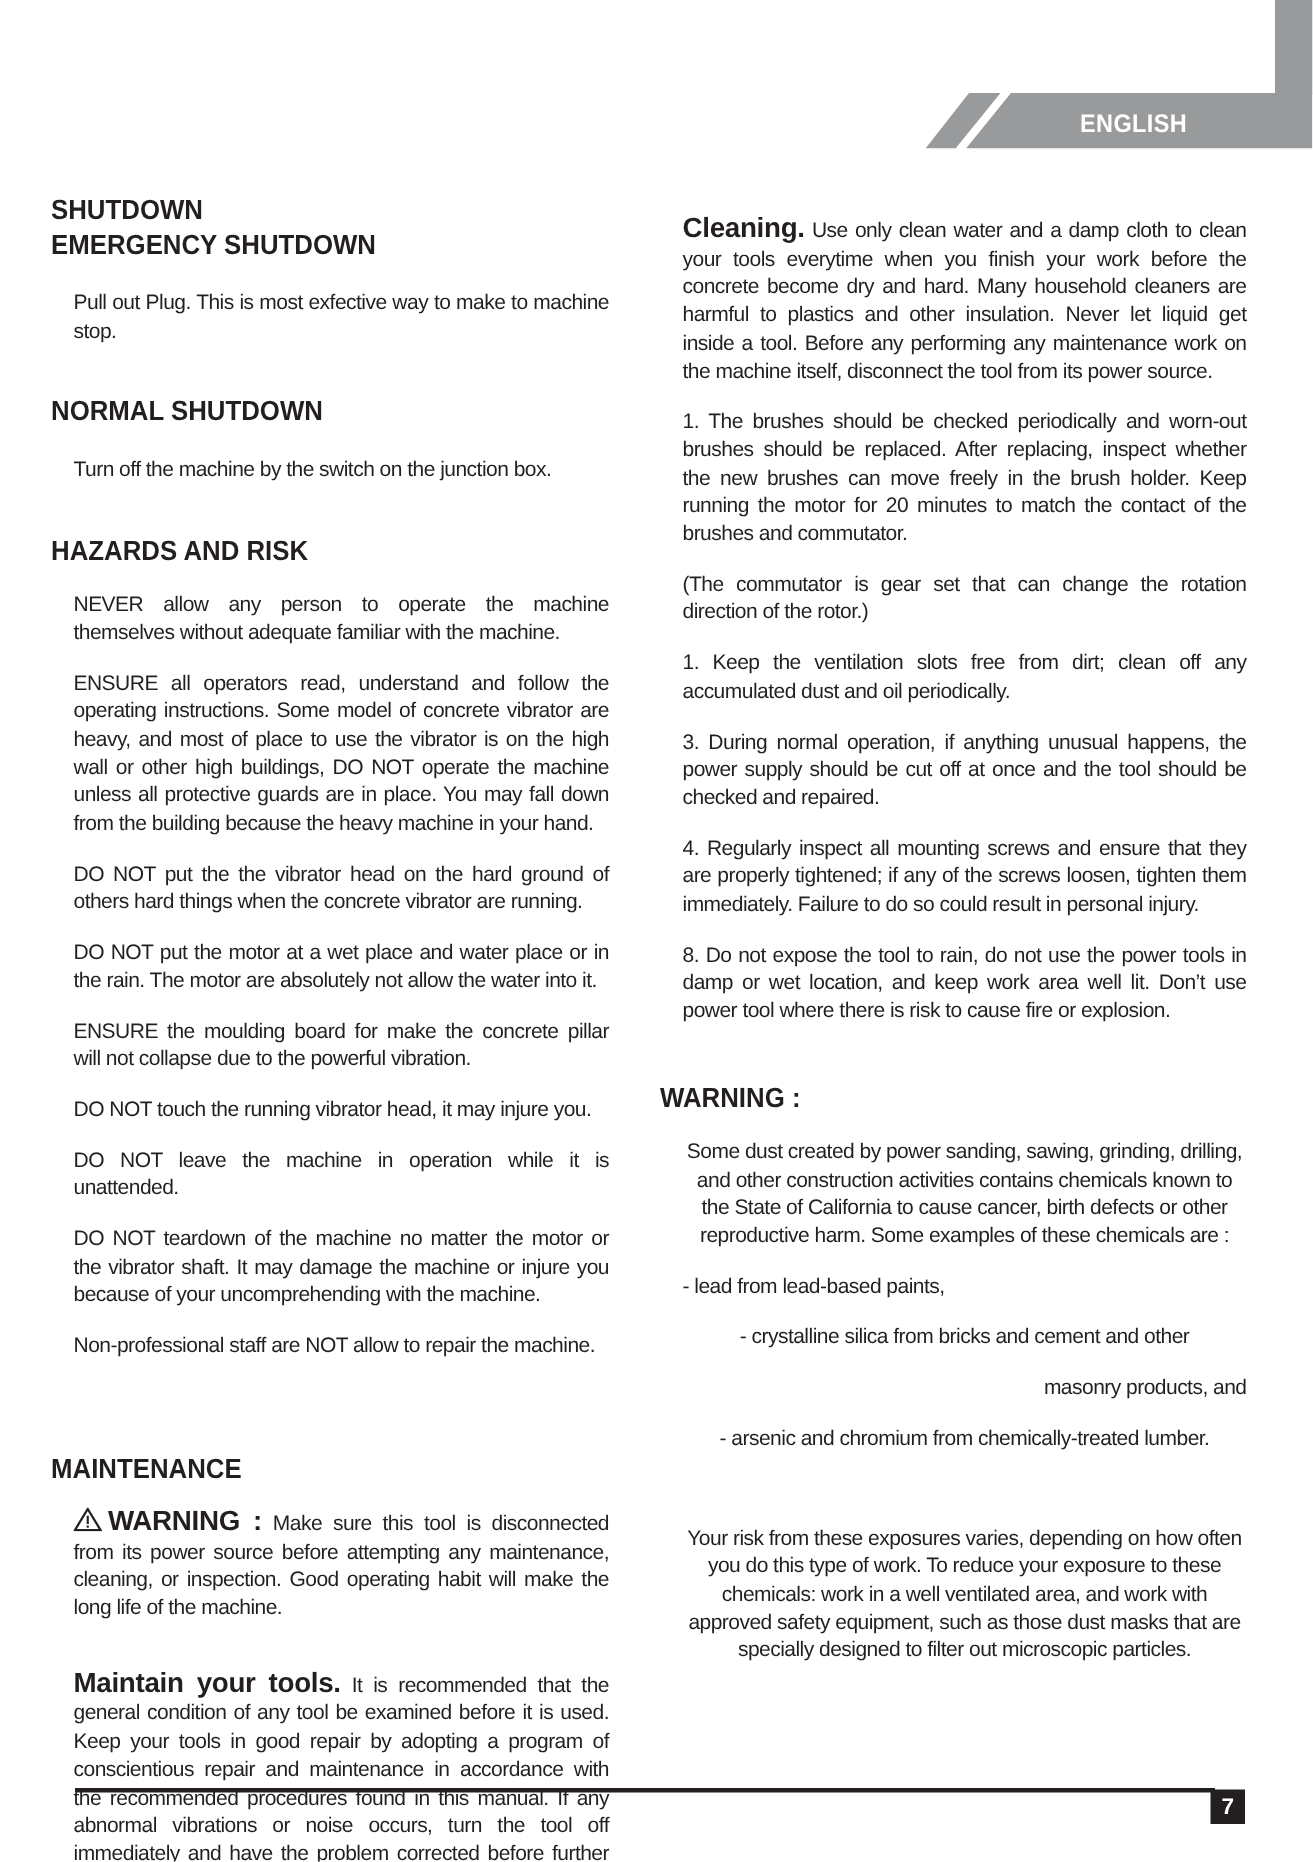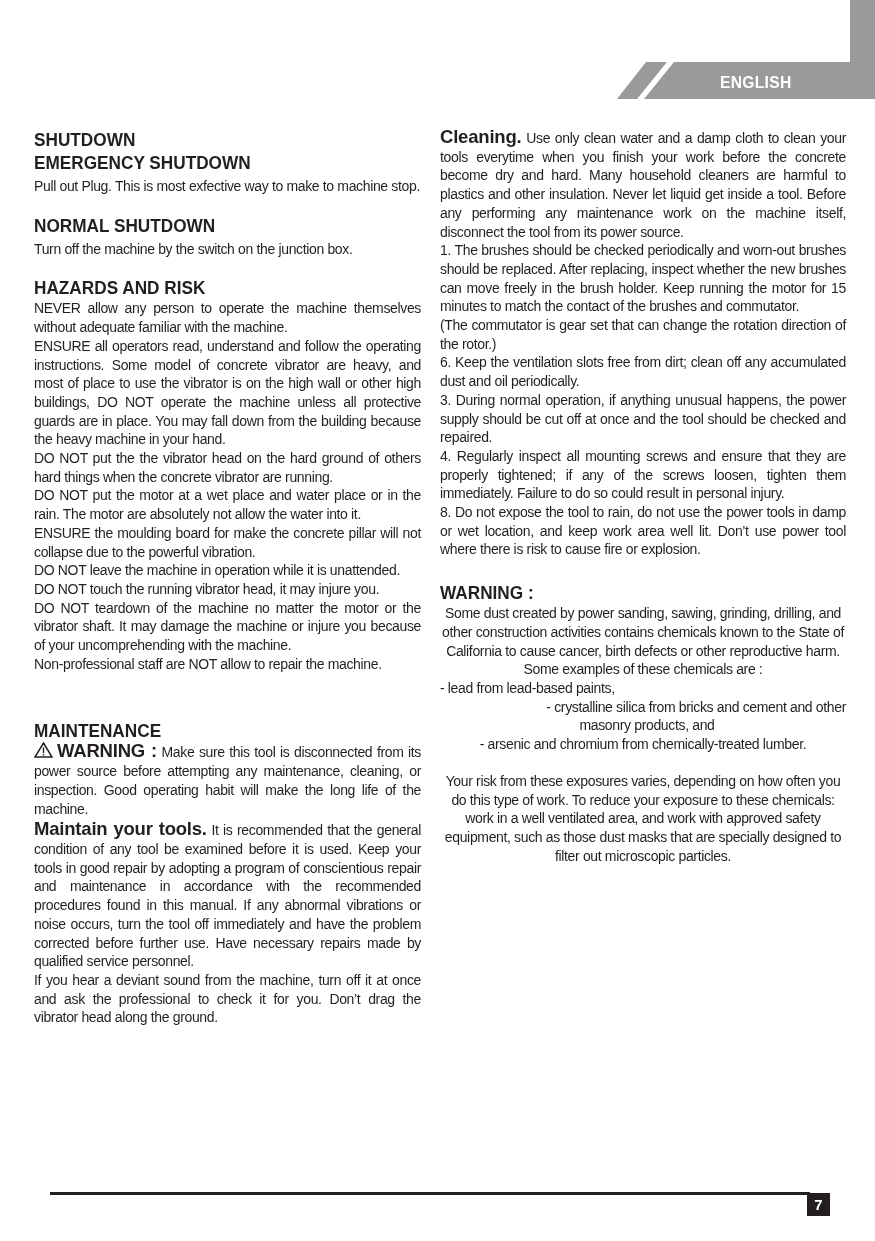--- a/index.html
+++ b/index.html
@@ -13,21 +13,21 @@
   .hdr-label { position: absolute; left: 720px; top: 73px; font-size: 17px; font-weight: bold;
                color: #ffffff; letter-spacing: 0.3px; transform: scaleX(0.92); transform-origin: left top; }
 
   
   .col { position: absolute; top: 128px; }
   .col-left { left: 34px; width: 387px; }
   .col-right { left: 440px; width: 406px; }
 
   .h1 { font-size: 18.5px; font-weight: bold; line-height: 23px; margin: 0;
         transform: scaleX(0.93); transform-origin: left; white-space: nowrap; }
-  .p { font-size: 14px; line-height: 18.7px; margin: 0; text-align: justify;
+  .p { font-size: 14px; line-height: 18.7px; margin: 15px; text-align: justify;
        letter-spacing: -0.35px; }
   .gap-m { height: 18px; }
   .gap-l { height: 46px; }
   .lead-bold { font-size: 18.5px; font-weight: bold; letter-spacing: -0.2px; }
   .warn-icon { display: inline-block; width: 19px; height: 16px; vertical-align: -1px; margin-right: 4px; }
   .indent { padding-left: 8px; }
 
   
   .footer-rule { position: absolute; left: 50px; top: 1192px; width: 760px; height: 3px; background: #231f20; }
   .page-num { position: absolute; left: 807px; top: 1193px; width: 23px; height: 23px;
@@ -58,22 +58,22 @@
     <p class="p">Turn off the machine by the switch on the junction box.</p>
   </div>
   <div class="gap-m"></div>
   <div>
     <p class="h1">HAZARDS AND RISK</p>
     <p class="p">NEVER allow any person to operate the machine themselves without adequate familiar with the machine.</p>
     <p class="p">ENSURE all operators read, understand and follow the operating instructions. Some model of concrete vibrator are heavy, and most of place to use the vibrator is on the high wall or other high buildings, DO NOT operate the machine unless all protective guards are in place. You may fall down from the building because the heavy machine in your hand.</p>
     <p class="p">DO NOT put the the vibrator head on the hard ground of others hard things when the concrete vibrator are running.</p>
     <p class="p">DO NOT put the motor at a wet place and  water place or in the rain. The motor are absolutely not allow the water into it.</p>
     <p class="p">ENSURE the moulding board for make the concrete pillar will not collapse due to the powerful vibration.</p>
+    <p class="p">DO NOT touch the running vibrator head, it may injure you.</p>
     <p class="p">DO NOT leave the machine in operation while it is unattended.</p>
-    <p class="p">DO NOT touch the running vibrator head, it may injure you.</p>
     <p class="p">DO NOT teardown of the machine no matter the motor or the vibrator shaft. It may damage the machine or injure you because of your uncomprehending with the machine.</p>
     <p class="p">Non-professional staff are NOT allow to repair the machine.</p>
   </div>
   <div class="gap-l"></div>
   <div>
     <p class="h1">MAINTENANCE</p>
     <p class="p">
       <svg class="warn-icon" viewBox="0 0 19 16">
         <polygon points="9.5,1 18,15 1,15" fill="none" stroke="#231f20" stroke-width="1.5"></polygon>
         <rect x="8.8" y="5.5" width="1.4" height="5.5" fill="#231f20"></rect>
@@ -82,34 +82,34 @@
     </p>
     <div style="height:2px"></div>
     <p class="p"><span class="lead-bold">Maintain your tools.</span><span> It is recommended that the general condition of any tool be examined before it is used. Keep your tools in good repair by adopting a program of conscientious repair and maintenance in accordance with the recommended procedures found in this manual. If any abnormal vibrations or noise occurs, turn the tool off immediately and have the problem corrected before further use. Have necessary repairs made by qualified service personnel.</span></p>
     <p class="p">If you hear a deviant sound from the machine, turn off it at once and ask the professional to check it for you. Don’t drag the vibrator head along the ground.</p>
   </div>
 </div>
 
 <div class="col col-right">
   <div>
     <p class="p"><span class="lead-bold">Cleaning.</span><span> Use only clean water and a damp cloth to clean your tools everytime when you finish your work before the concrete become dry and hard. Many household cleaners are harmful to plastics and other insulation. Never let liquid get inside a tool. Before any performing any maintenance work on the machine itself, disconnect the tool from its power source.</span></p>
-    <p class="p">1. The brushes should be checked periodically and worn-out brushes should be replaced. After replacing, inspect whether the new brushes can move freely in the brush holder. Keep running the motor for 15 minutes to match the contact of the brushes and commutator.</p>
+    <p class="p">1. The brushes should be checked periodically and worn-out brushes should be replaced. After replacing, inspect whether the new brushes can move freely in the brush holder. Keep running the motor for 20 minutes to match the contact of the brushes and commutator.</p>
     <p class="p">(The commutator is gear set that can change the rotation direction of the rotor.)</p>
-    <p class="p">6. Keep the ventilation slots free from dirt; clean off any accumulated dust and oil periodically.</p>
+    <p class="p">1. Keep the ventilation slots free from dirt; clean off any accumulated dust and oil periodically.</p>
     <p class="p">3. During normal operation, if anything unusual happens, the power supply should be cut off at once and the tool should be checked and repaired.</p>
     <p class="p">4. Regularly inspect all mounting screws and ensure that they are properly tightened; if any of the screws loosen, tighten them immediately. Failure to do so could result in personal injury.</p>
     <p class="p">8. Do not expose the tool to rain, do not use the power tools in damp or wet location, and keep work area well lit. Don’t use power tool where there is risk to cause fire or explosion.</p>
   </div>
   <div class="gap-m" style="height:22px"></div>
   <div>
     <p class="h1">WARNING :</p>
     <p class="p" style="text-align:center">Some dust created by power sanding, sawing, grinding, drilling, and other construction activities contains chemicals known to the State of California to cause cancer, birth defects or other reproductive harm. Some examples of these chemicals are :</p>
     <p class="p" style="text-align:left">- lead from lead-based paints,</p>
-    <p class="p" style="text-align:right">- crystalline silica from bricks and cement and other</p>
-    <p class="p indent" style="text-align:center">masonry products, and</p>
+    <p class="p" style="text-align:center">- crystalline silica from bricks and cement and other</p>
+    <p class="p indent" style="text-align:right">masonry products, and</p>
     <p class="p" style="text-align:center">- arsenic and chromium from chemically-treated lumber.</p>
     <div class="gap-m"></div>
     <p class="p" style="text-align:center">Your risk from these exposures varies, depending on how often you do this type of work. To reduce your exposure to these chemicals: work in a well ventilated area, and work with approved safety equipment, such as those dust masks that are specially designed to filter out microscopic particles.</p>
   </div>
 </div>
 
 <div class="footer-rule"></div>
 <div class="page-num">7</div>
 
 </body></html>

